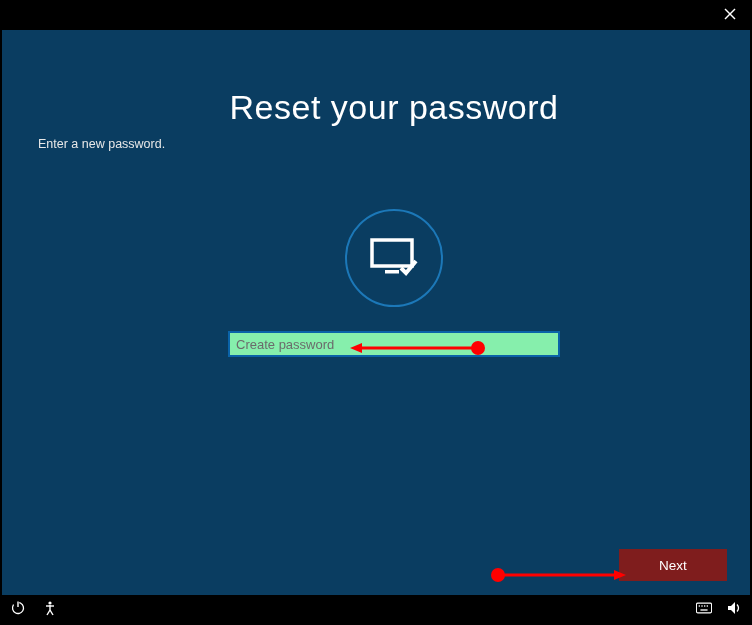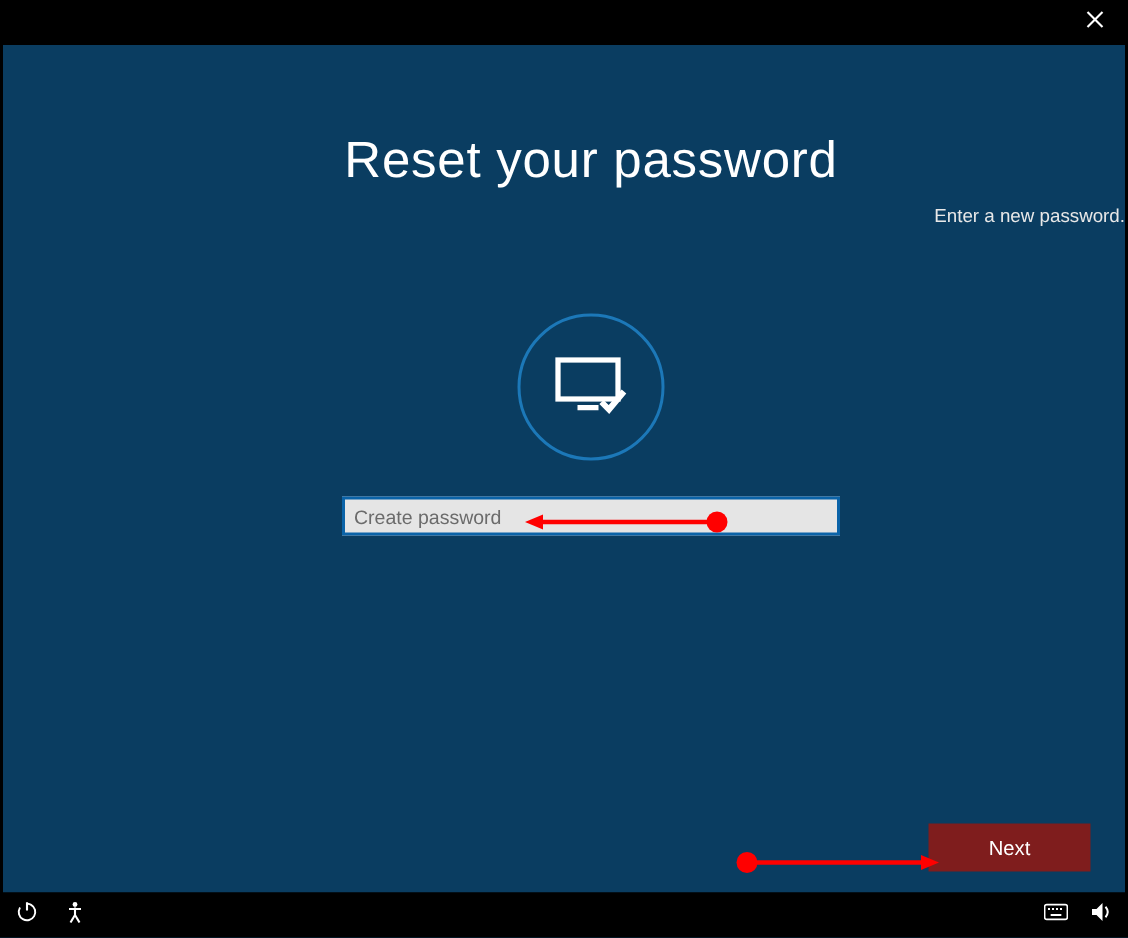--- a/index.html
+++ b/index.html
@@ -42,21 +42,21 @@
     }
     .heading {
       text-align: center;
       color: #fff;
       font-weight: 300;
       font-size: 34px;
       margin-top: 58px;
       letter-spacing: 0.5px;
     }
     .subheading {
-      text-align: right;
+      text-align: left;
       color: #e8e8e8;
       font-size: 12.5px;
       margin-top: 10px;
     }
     .icon-circle {
       width: 98px;
       height: 98px;
       border: 2px solid #1c78b8;
       border-radius: 50%;
       margin: 58px auto 0 auto;
@@ -70,21 +70,21 @@
     }
     .input-row {
       margin: 24px auto 0 auto;
       width: 332px;
       position: relative;
     }
     .pw-input {
       width: 100%;
       height: 26px;
       border: 2px solid #0a63a8;
-      background: #e5e5e5;
+      background: #86efac;
       font-size: 13px;
       padding: 2px 6px;
       color: #5a5a5a;
       outline: none;
     }
     .pw-input::placeholder {
       color: #6b6b6b;
     }
     .next-btn {
       position: absolute;

